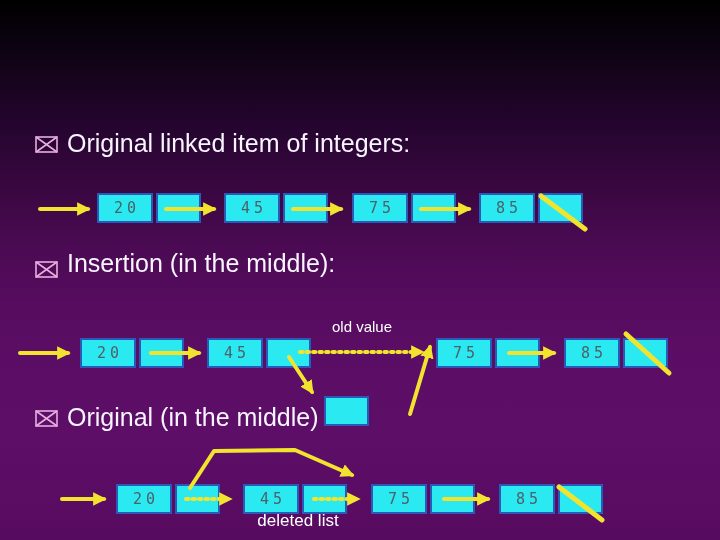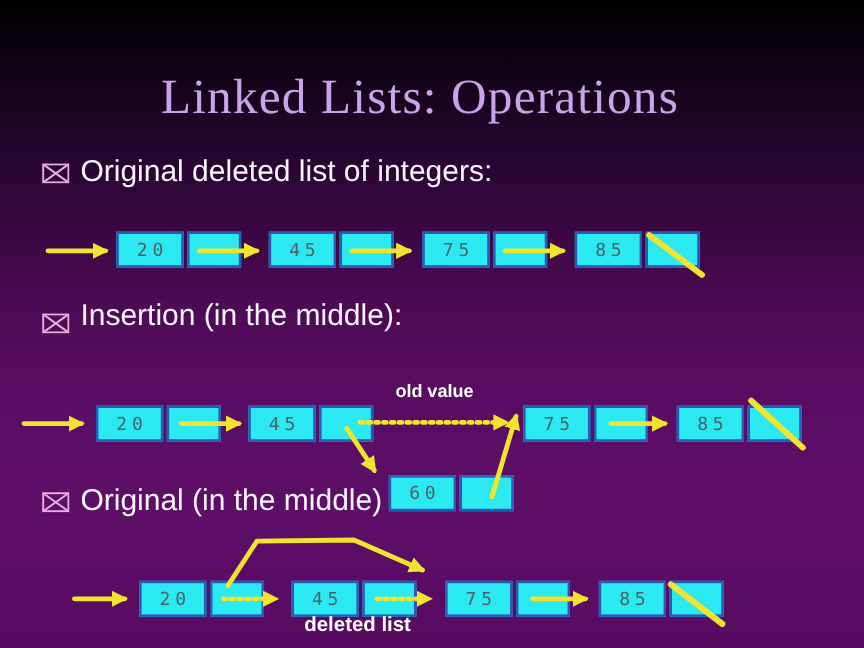--- a/index.html
+++ b/index.html
@@ -41,41 +41,40 @@
   .nodeval{
     font-family:"DejaVu Sans Mono", monospace;
     font-size:15px; letter-spacing:4px; padding-left:4px;
     color:#4d6168;
   }
   .arrow-layer{
     position:absolute; left:0; top:0; width:720px; height:540px;
     z-index:3; pointer-events:none;
   }
   .float-label{
-    position:absolute; z-index:4; color:#ffffff; font-weight:bold;
+    position:absolute; z-index:4; color:#ffffff; font-weight:normal;
     text-align:center; white-space:nowrap;
   }
   .lbl-oldvalue{ left:310px; top:318px; width:104px; font-size:15px; }
   .lbl-deleted{ left:228px; top:511px; width:140px; font-size:17px; }
 </style>
 </head>
 <body>
 
 <div class="slide">
 
-  <div class="title">Linked Lists: Operations</div>
 
   <div class="bullet-row" style="top:129px;">
     <svg class="env" viewBox="0 0 23 17">
       <g fill="none" stroke="#e8aee0" stroke-width="1.6">
         <rect x="1" y="1" width="21" height="15"></rect>
         <path d="M1,1 L22,16 M22,1 L1,16"></path>
       </g>
     </svg>
-    <span>Original deleted list of integers:</span>
+    <span>Original linked item of integers:</span>
   </div>
 
   <div class="bullet-row" style="top:249px;align-items:flex-end;">
     <svg class="env" viewBox="0 0 23 17">
       <g fill="none" stroke="#e8aee0" stroke-width="1.6">
         <rect x="1" y="1" width="21" height="15"></rect>
         <path d="M1,1 L22,16 M22,1 L1,16"></path>
       </g>
     </svg>
     <span>Insertion (in the middle):</span>
@@ -134,23 +133,20 @@
       </div>
     <div class="cell ptr"></div>
   </div>
   <div class="node" style="left:564px;top:338px;">
     <div class="cell data">
         <span class="nodeval">85</span>
       </div>
     <div class="cell ptr"></div>
   </div>
   <div class="node" style="left:324px;top:396px;">
-    <div class="cell data">
-        <span class="nodeval">60</span>
-      </div>
     <div class="cell ptr"></div>
   </div>
 
   <div class="node" style="left:116px;top:484px;">
     <div class="cell data">
         <span class="nodeval">20</span>
       </div>
     <div class="cell ptr"></div>
   </div>
   <div class="node" style="left:243px;top:484px;">

